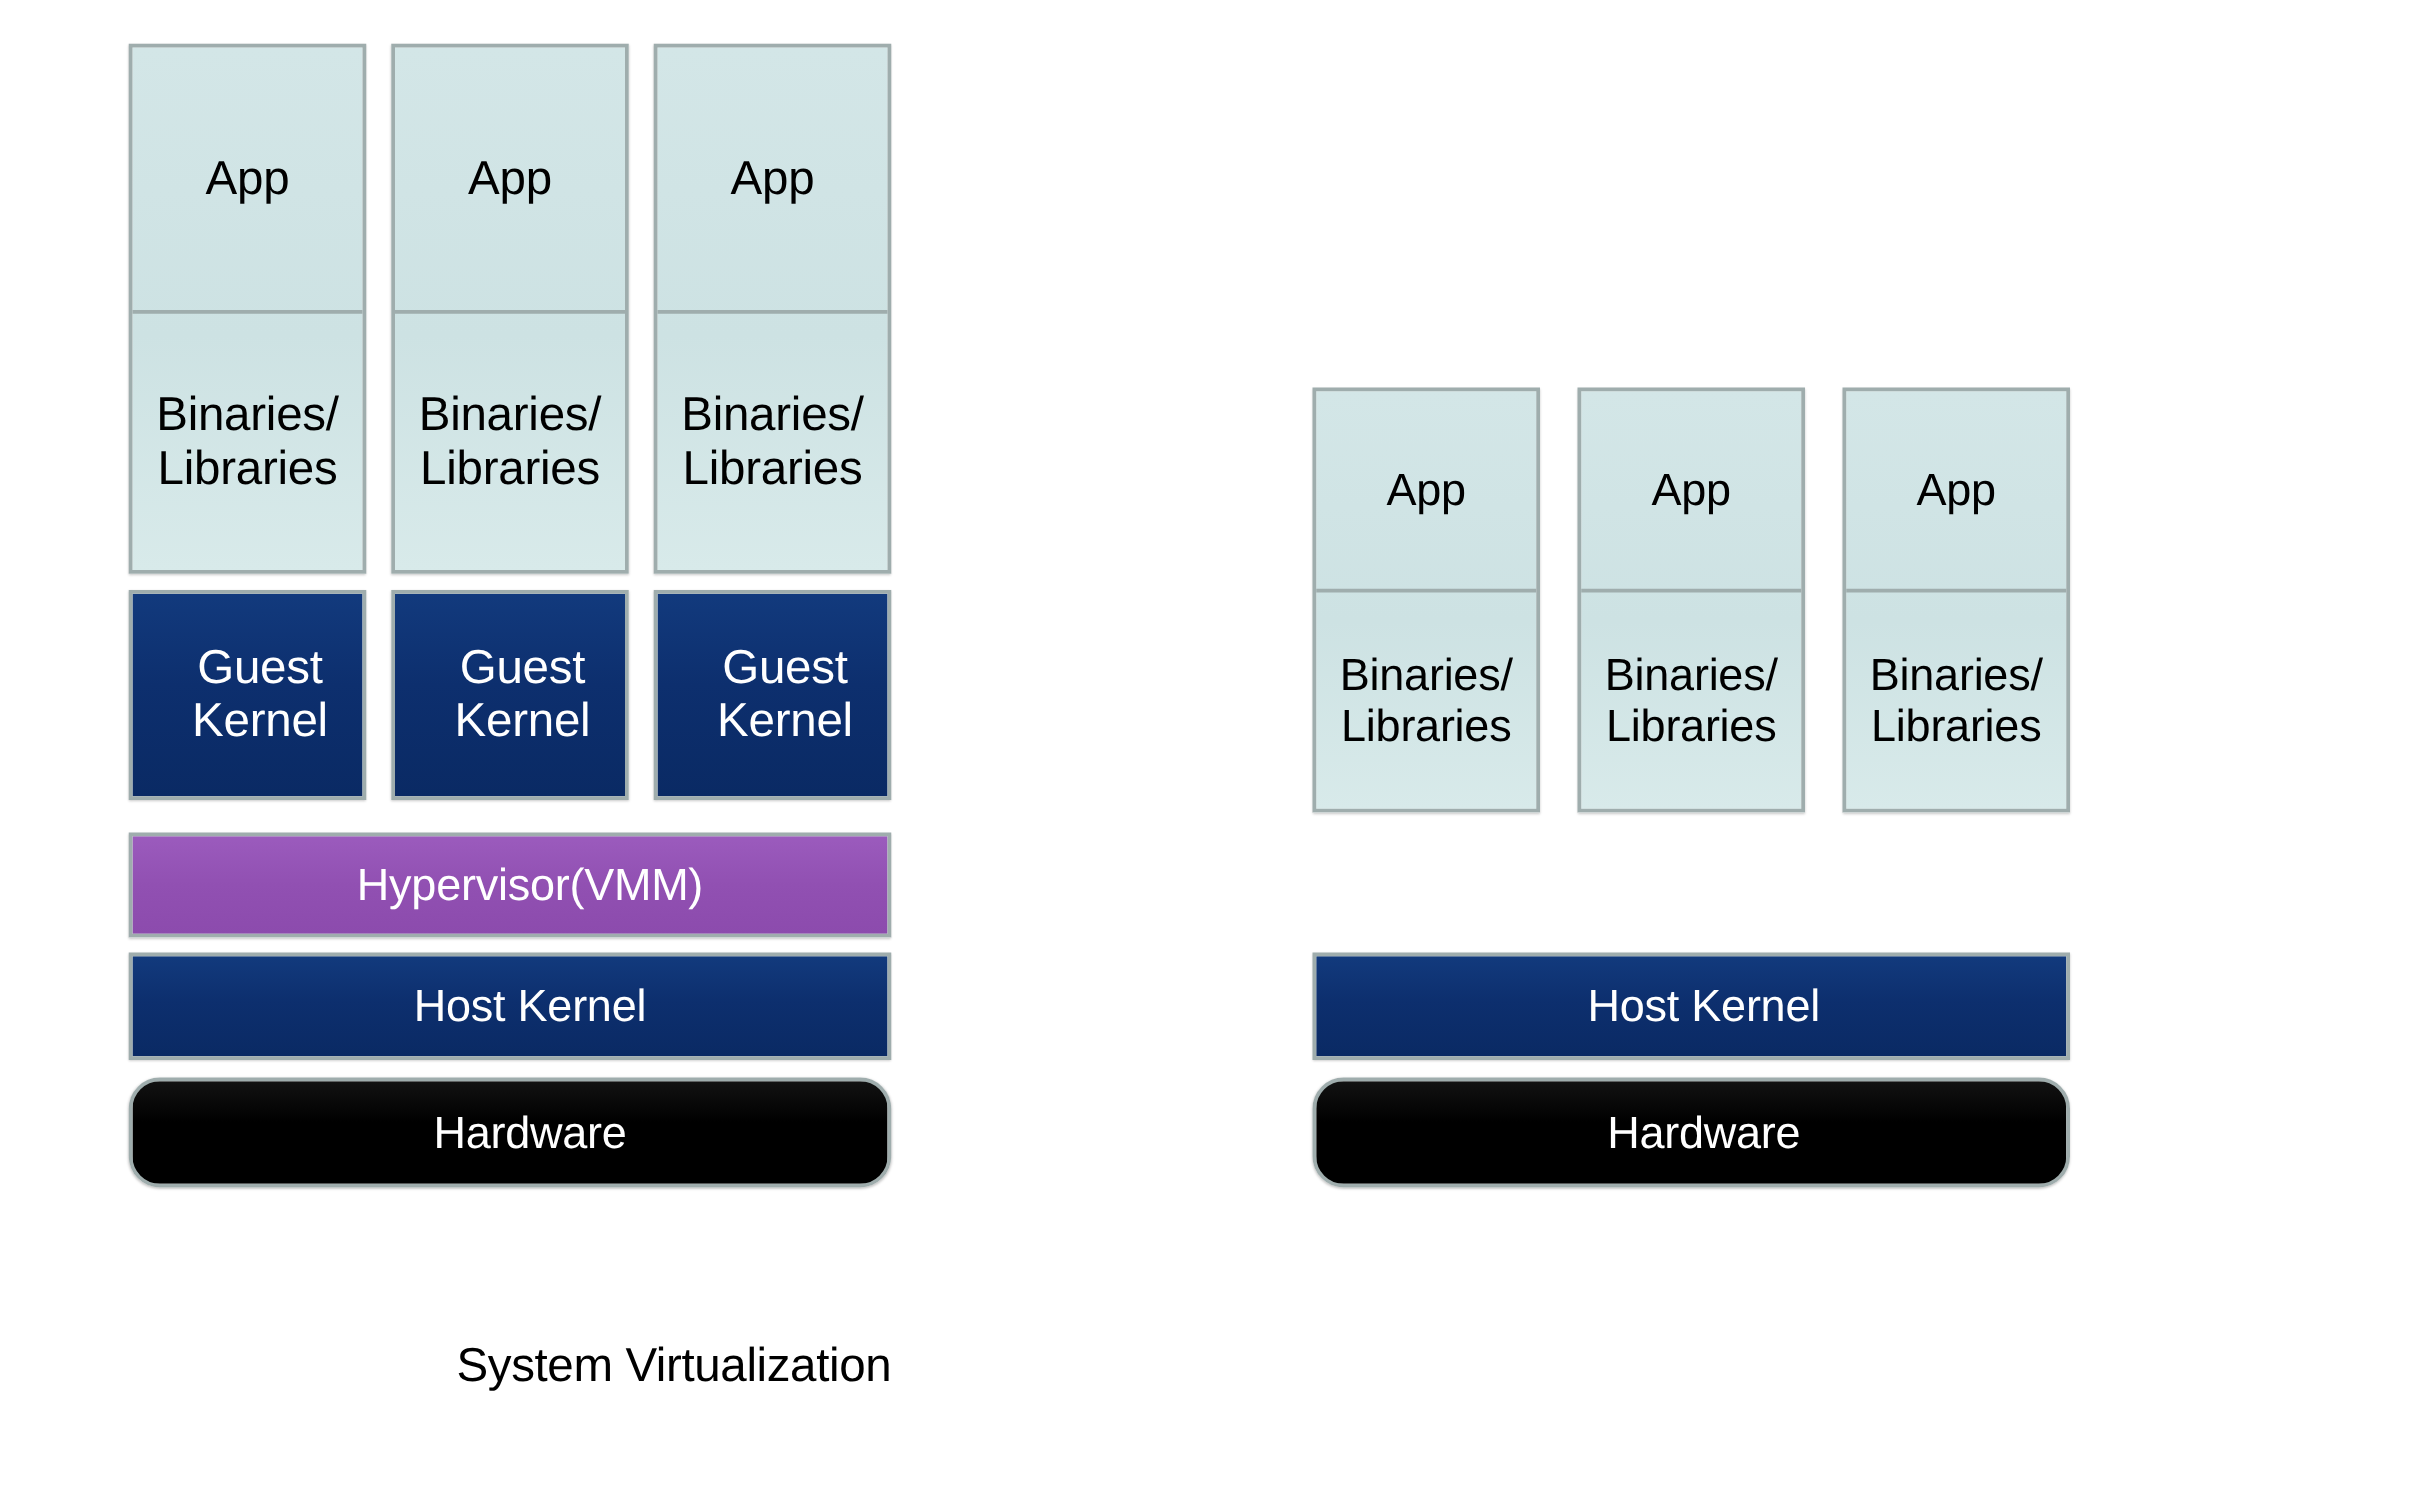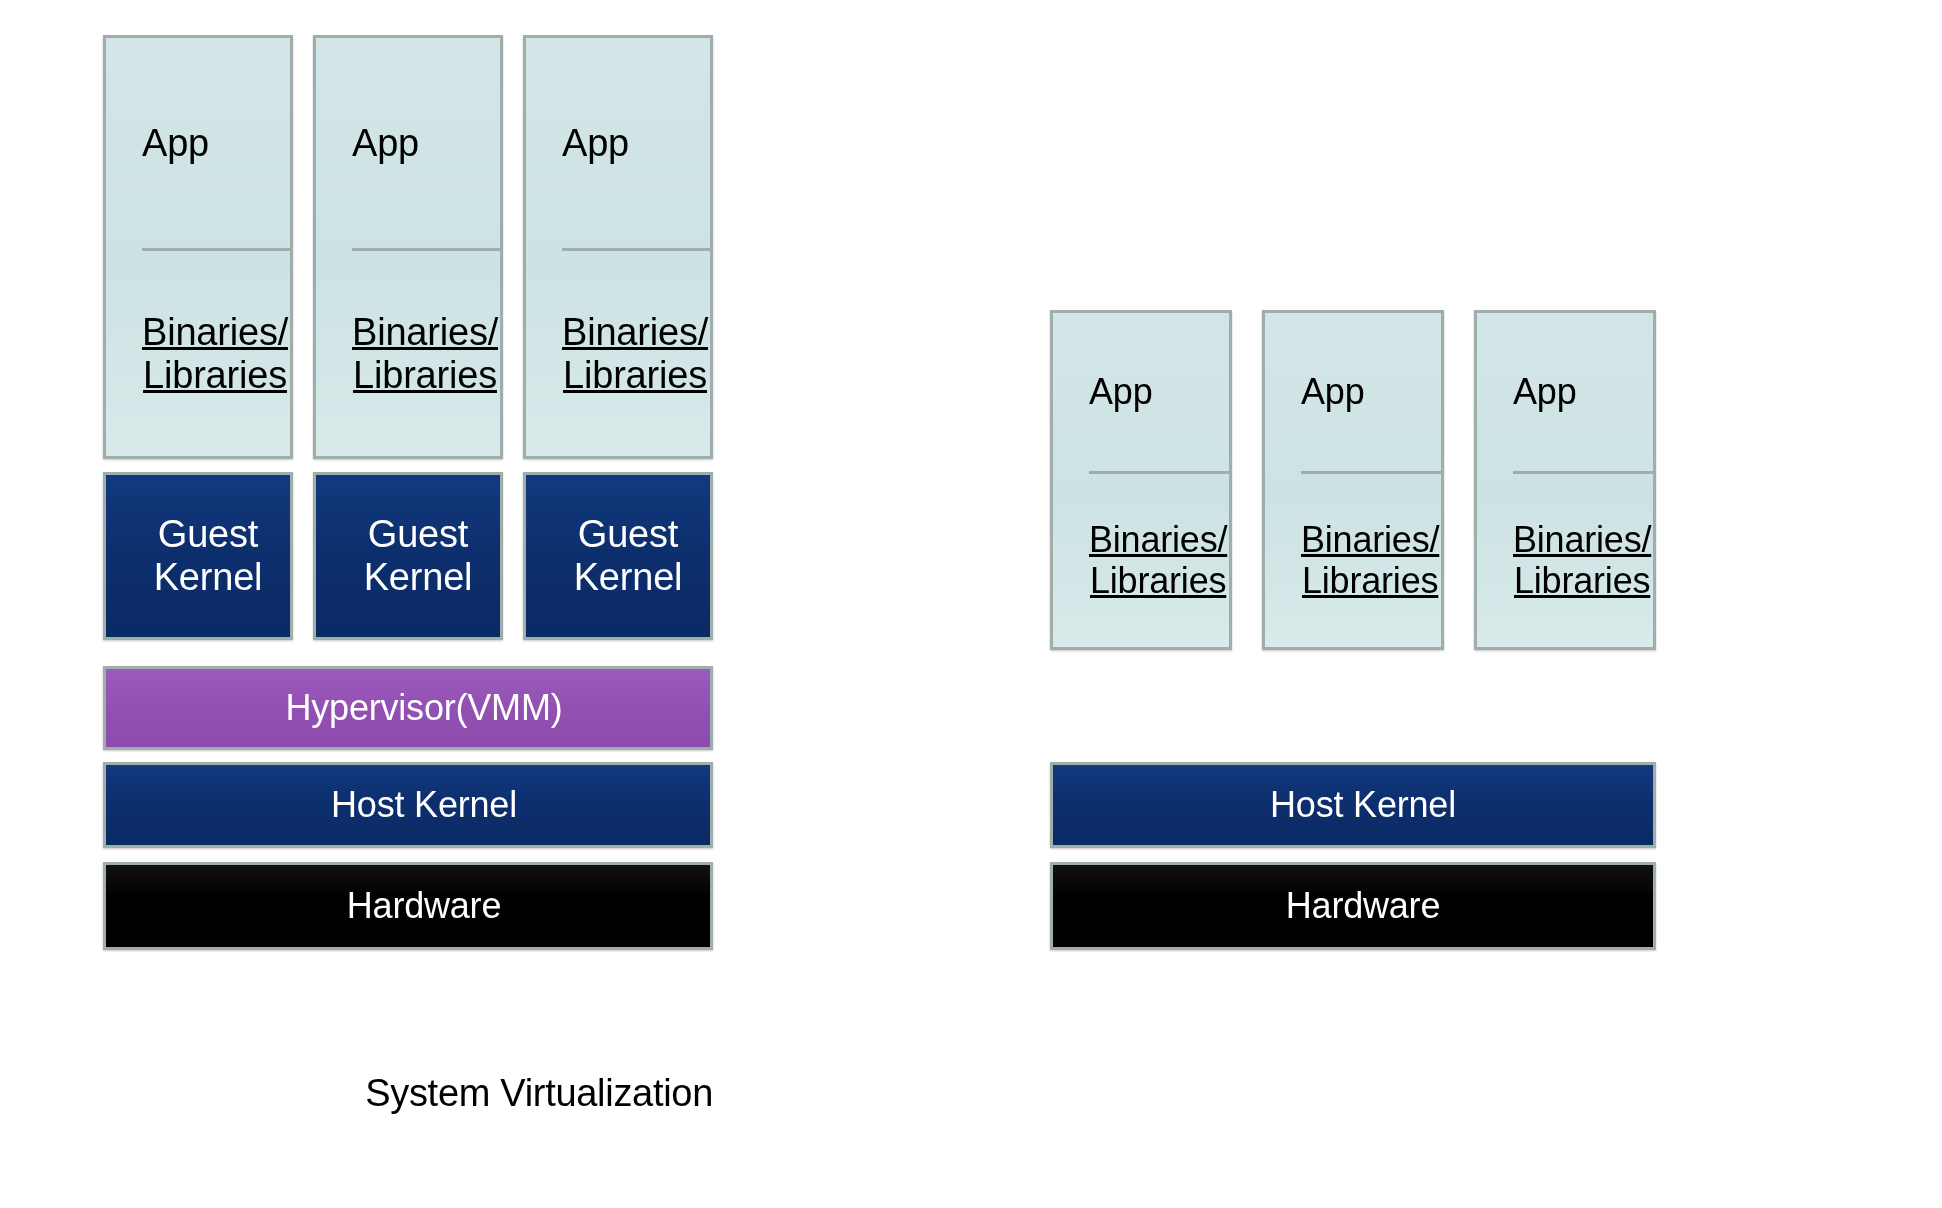--- a/index.html
+++ b/index.html
@@ -49,45 +49,45 @@
     background: linear-gradient(180deg,#123a7d 0%, #0d2f6e 45%, #0a2a64 100%);
     color: #ffffff;
   }
   .blk.purple {
     background: linear-gradient(180deg,#9b5bbd 0%, #9150b2 50%, #8c4bad 100%);
     color: #ffffff;
   }
   .blk.black {
     background: linear-gradient(180deg,#121212 0%, #000000 40%, #000000 100%);
     color: #ffffff;
+    border-radius: 25px;
   }
 
   
   .stack {
     position: absolute;
     box-sizing: border-box;
     border: 3px solid #9fadad;
     box-shadow: 0 1px 2px rgba(0,0,0,0.22);
     background: linear-gradient(180deg,#d3e6e7 0%, #cde2e3 55%, #d8eaea 100%);
     display: flex;
     flex-direction: column;
   }
   .stack .cell {
     box-sizing: border-box;
     display: flex;
     align-items: center;
-    justify-content: flex-start;
+    justify-content: center;
     text-align: center;
     color: #000000;
     line-height: 1.12;
     letter-spacing: -0.2px;
-    margin-left: 36px;
   }
   .stack .cell.app  { flex: 0 0 auto; }
-  .stack .cell.bins { flex: 1 1 auto; border-top: 3px solid #9fadad; text-decoration: underline; }
+  .stack .cell.bins { flex: 1 1 auto; border-top: 3px solid #9fadad; }
 
   .caption {
     position: absolute;
     text-align: right;
     color: #000000;
     white-space: nowrap;
     letter-spacing: -0.3px;
   }
 
   

